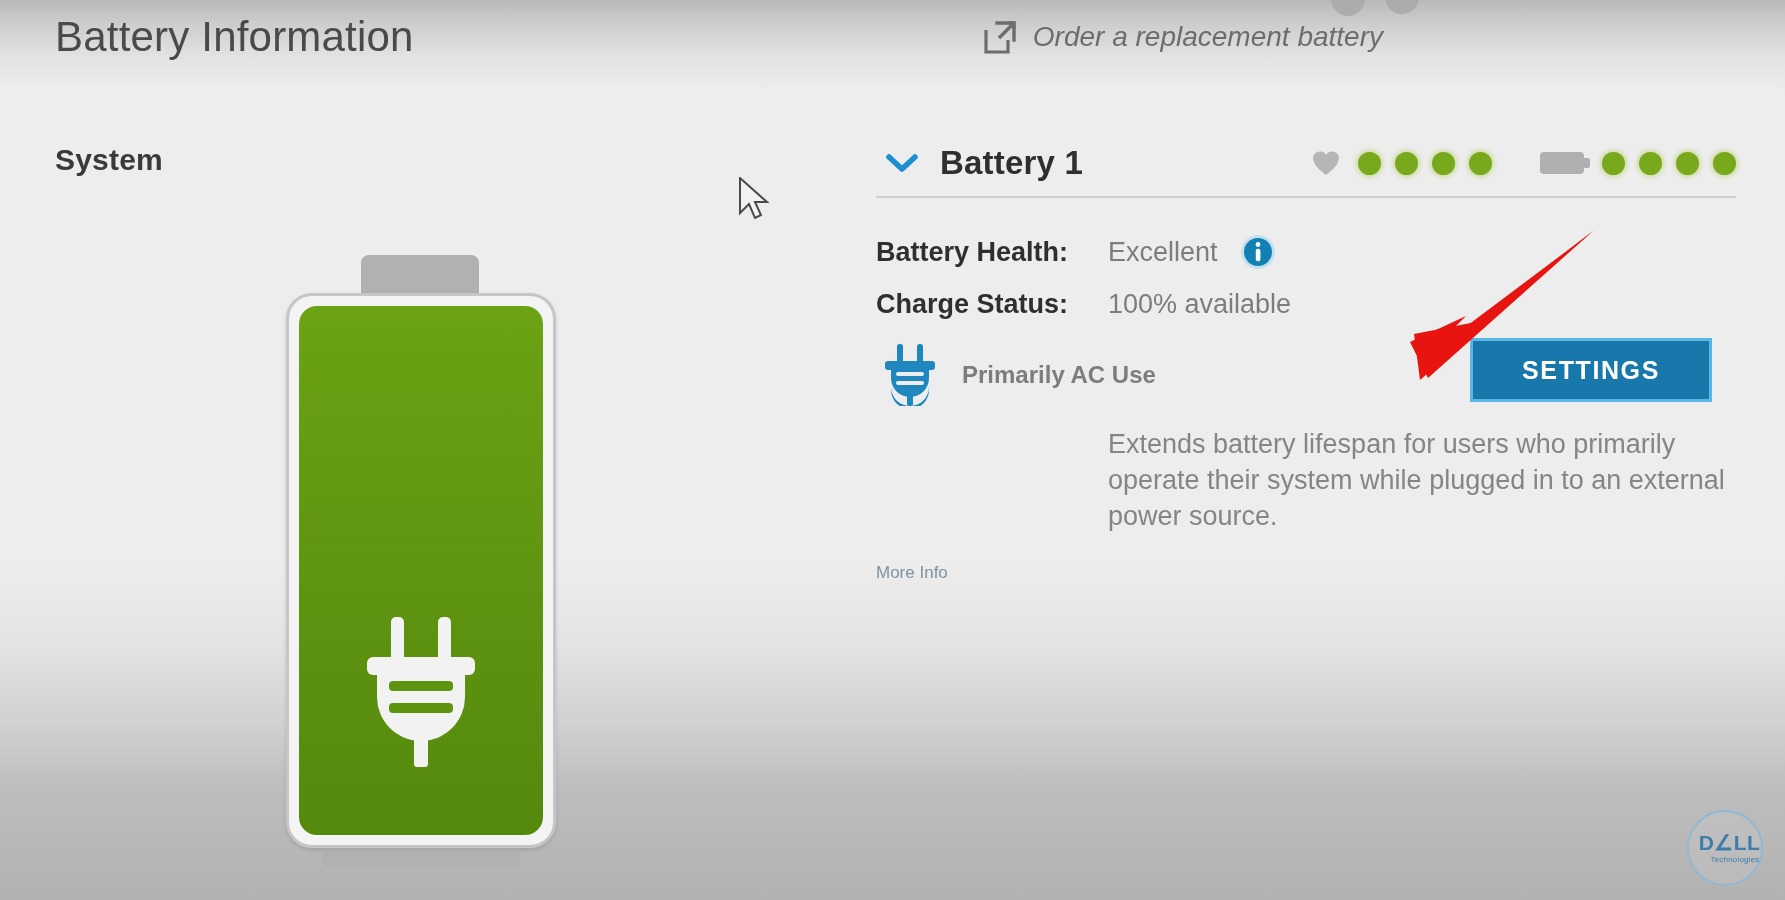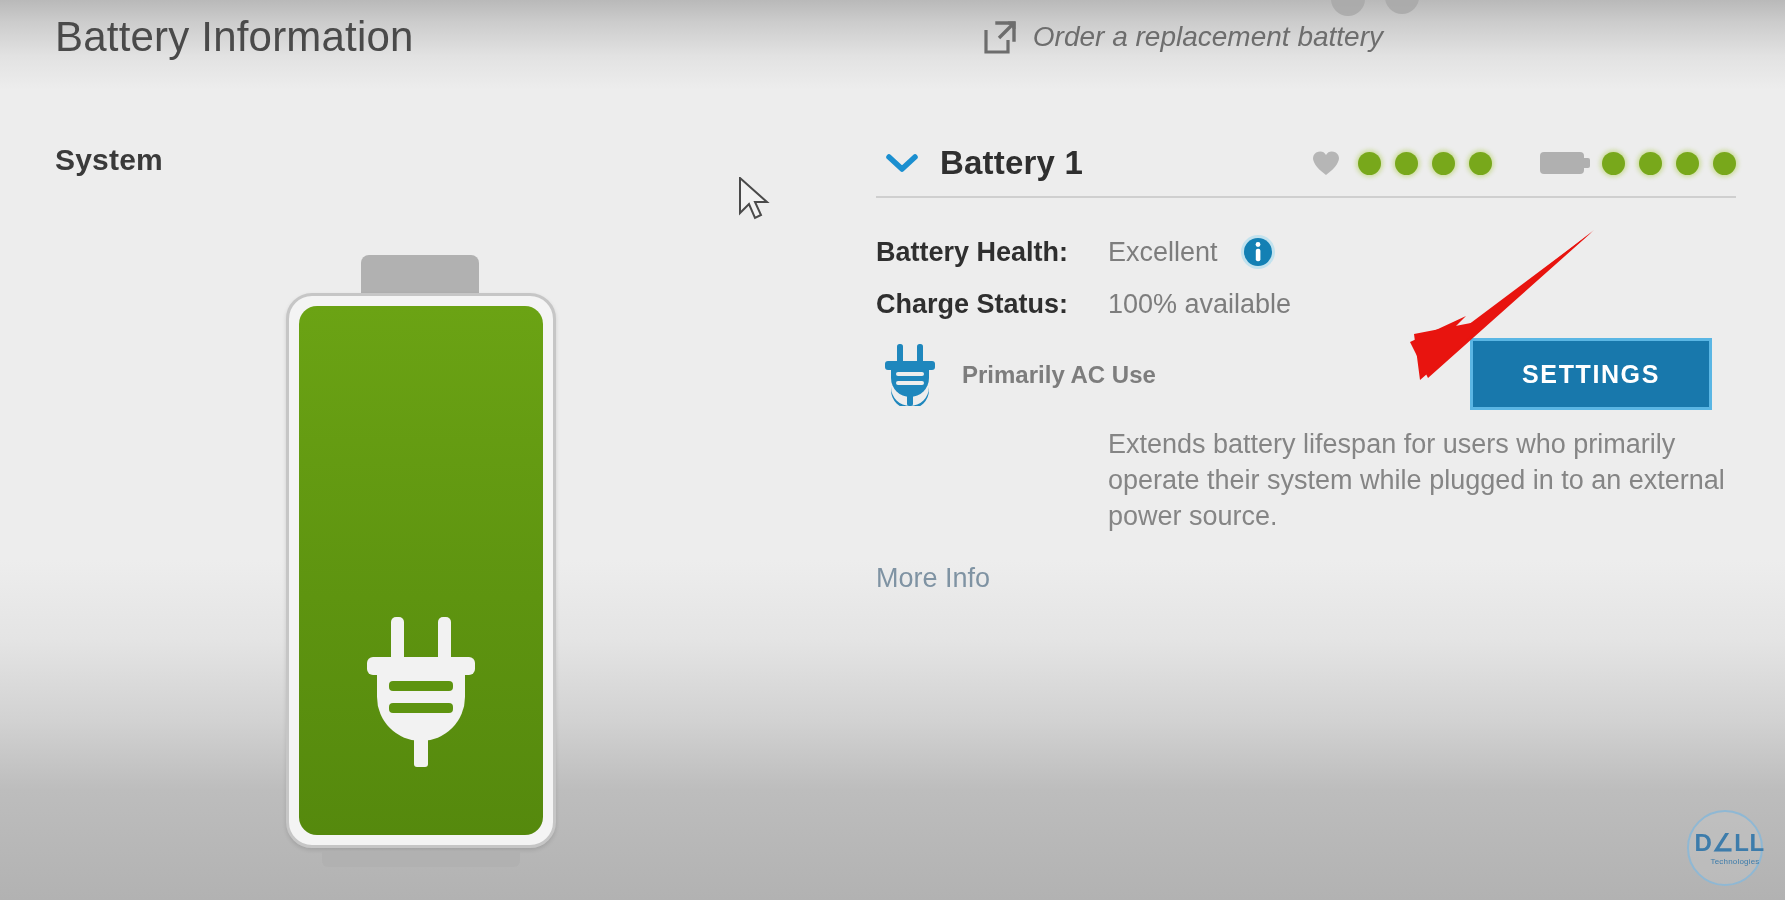--- a/index.html
+++ b/index.html
@@ -289,21 +289,21 @@
     margin-left: 26px;
     white-space: nowrap;
     font-weight: bold;
   }
 
   .settings-button {
     position: absolute;
     right: 24px;
     top: 2px;
     width: 242px;
-    height: 72px;
+    height: 64px;
     background: #1878ac;
     border: 3px solid #5ab6e4;
     box-sizing: border-box;
     color: #ffffff;
     font-size: 25px;
     font-weight: 700;
     letter-spacing: 1.6px;
     display: flex;
     align-items: center;
     justify-content: center;
@@ -315,21 +315,21 @@
     margin-top: 13px;
     margin-left: 232px;
     font-size: 27px;
     line-height: 1.33;
     color: #858585;
     width: 620px;
   }
 
   .more-info {
     margin-top: 28px;
-    font-size: 27px;
+    font-size: 17px;
     color: #7f93a3;
     cursor: pointer;
     display: inline-block;
   }
 
   
   .red-arrow {
     position: absolute;
     left: 1380px;
     top: 230px;
@@ -357,21 +357,21 @@
     height: 72px;
     border-radius: 50%;
     background: rgba(200,200,200,0.35);
     border: 2px solid #8fb8d4;
     display: flex;
     flex-direction: column;
     align-items: center;
     justify-content: center;
   }
   .dell-word {
-    font-size: 24px;
+    font-size: 21px;
     font-weight: 700;
     color: #3d7cab;
     letter-spacing: 0.5px;
     line-height: 1;
     margin-left: 9px;
   }
   .dell-sub {
     font-size: 8px;
     color: #3d7cab;
     letter-spacing: 0.2px;

